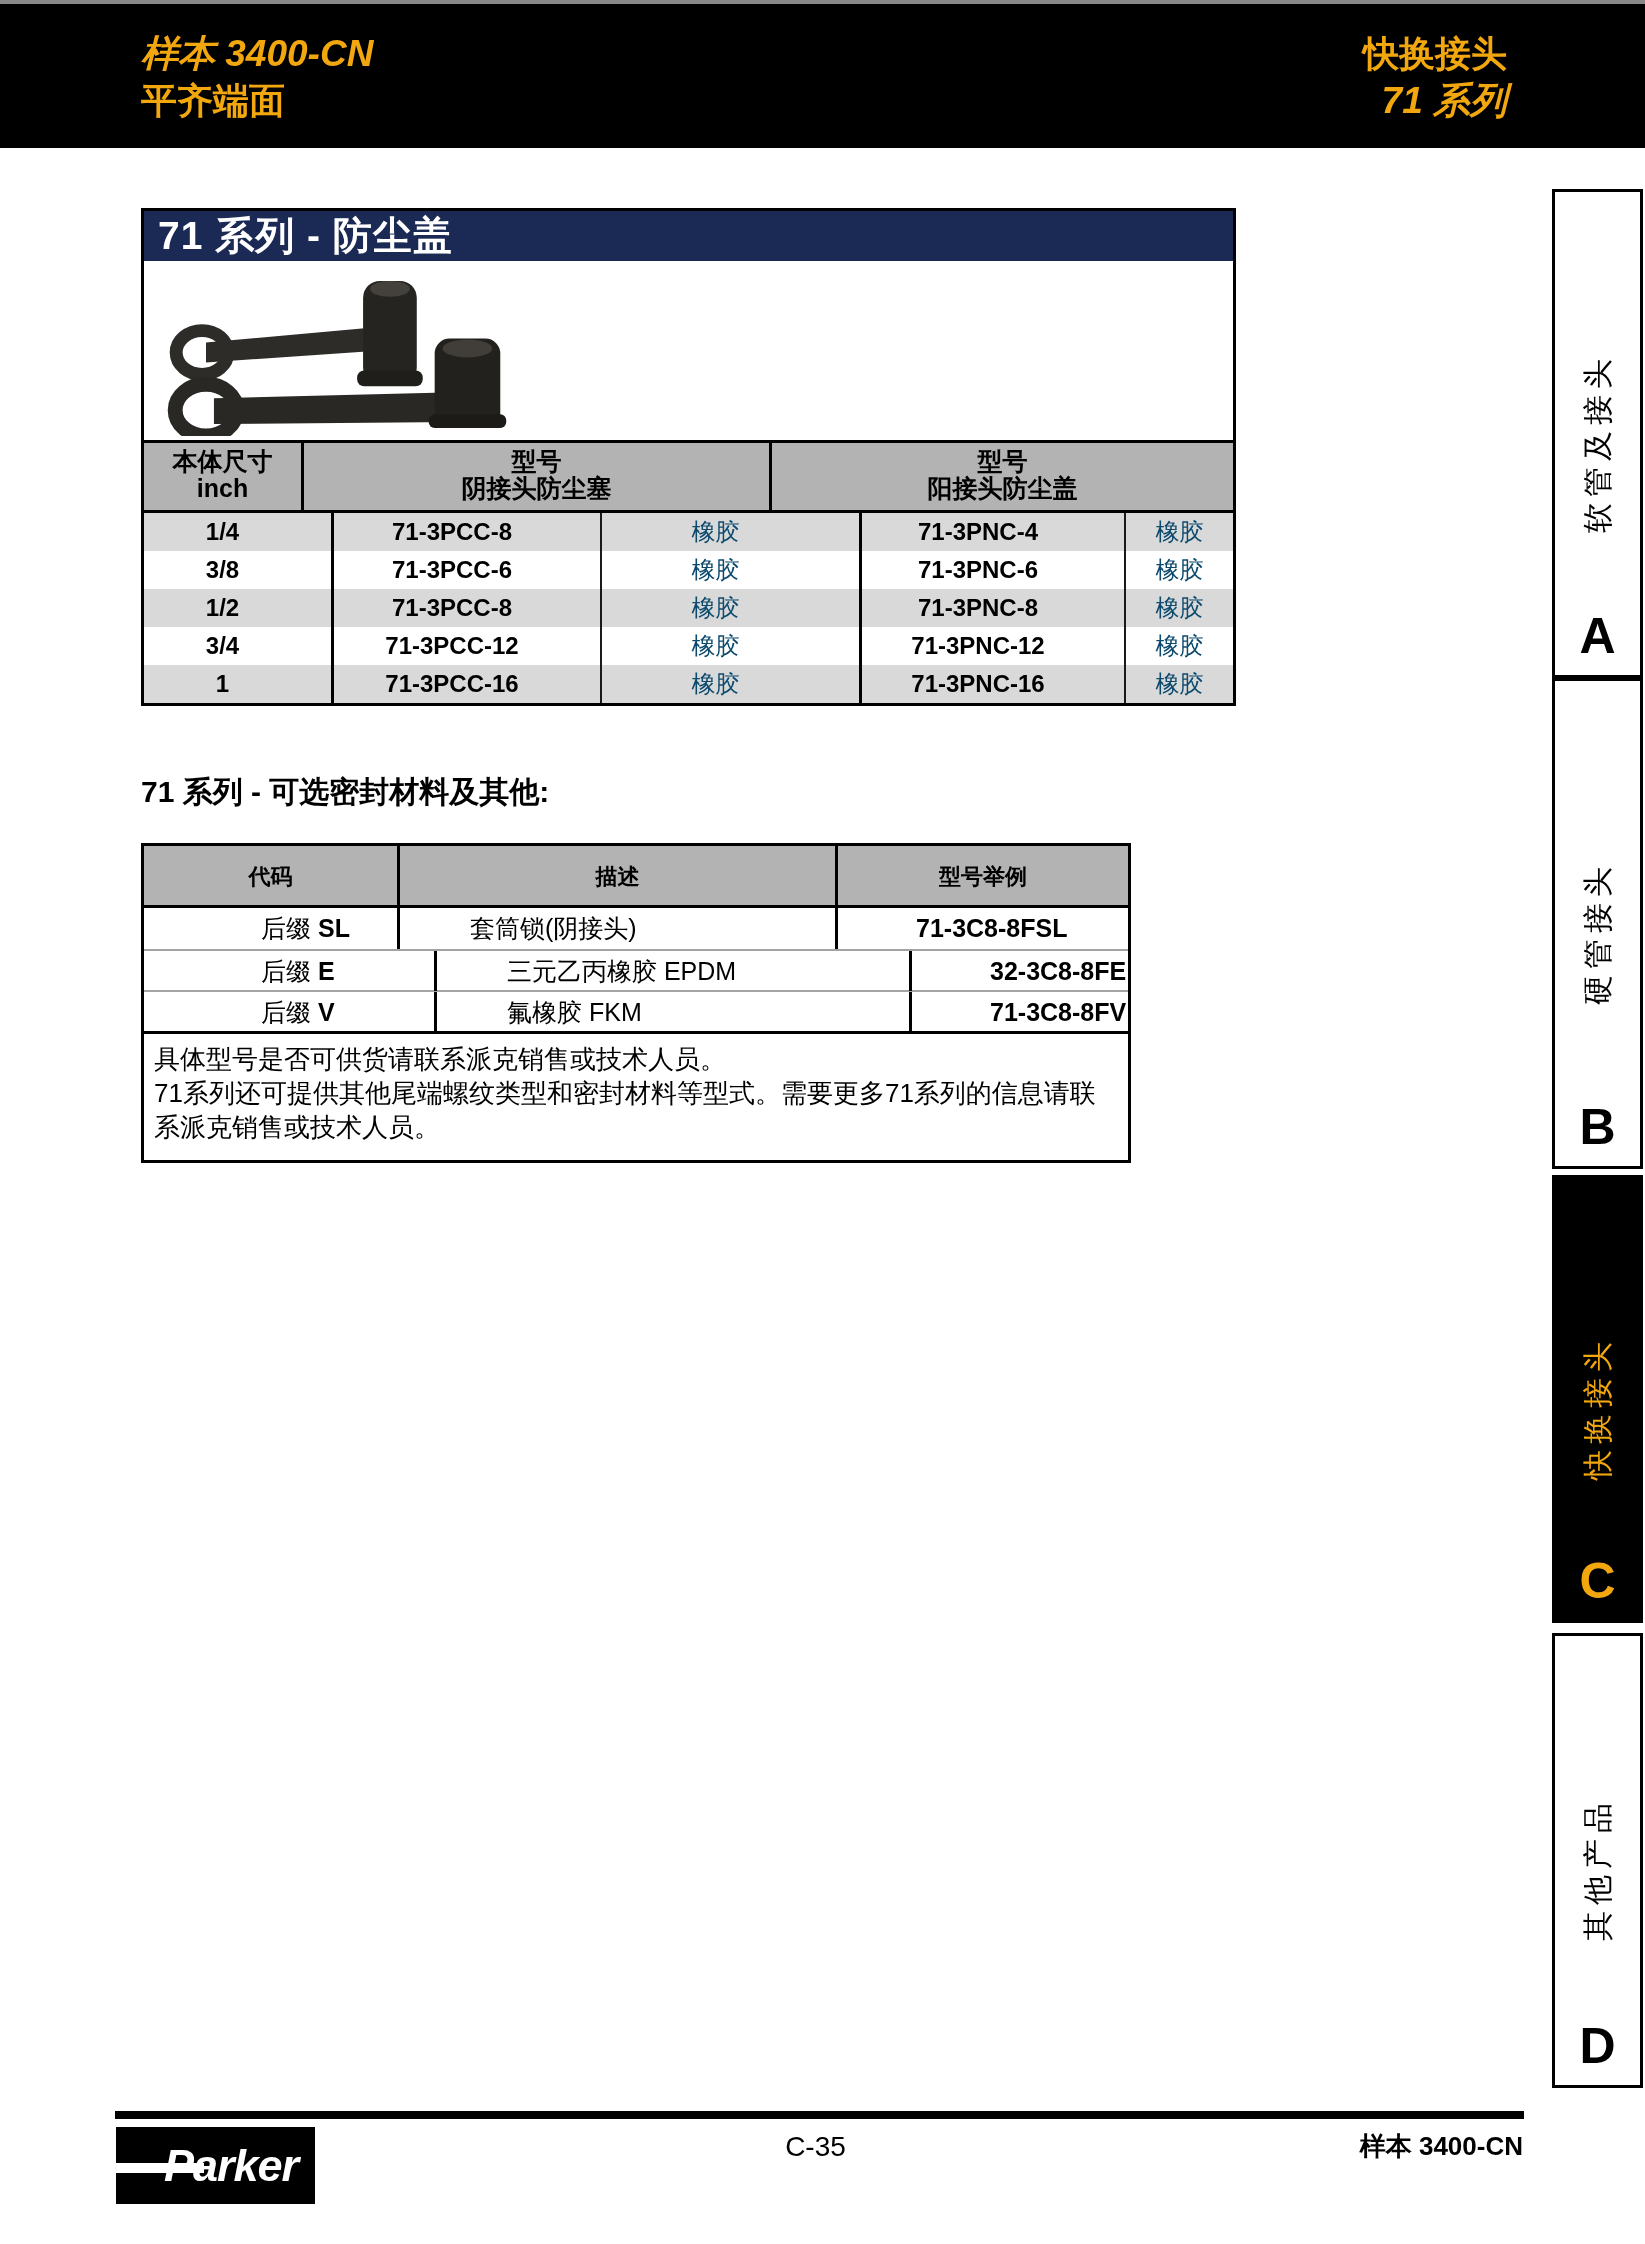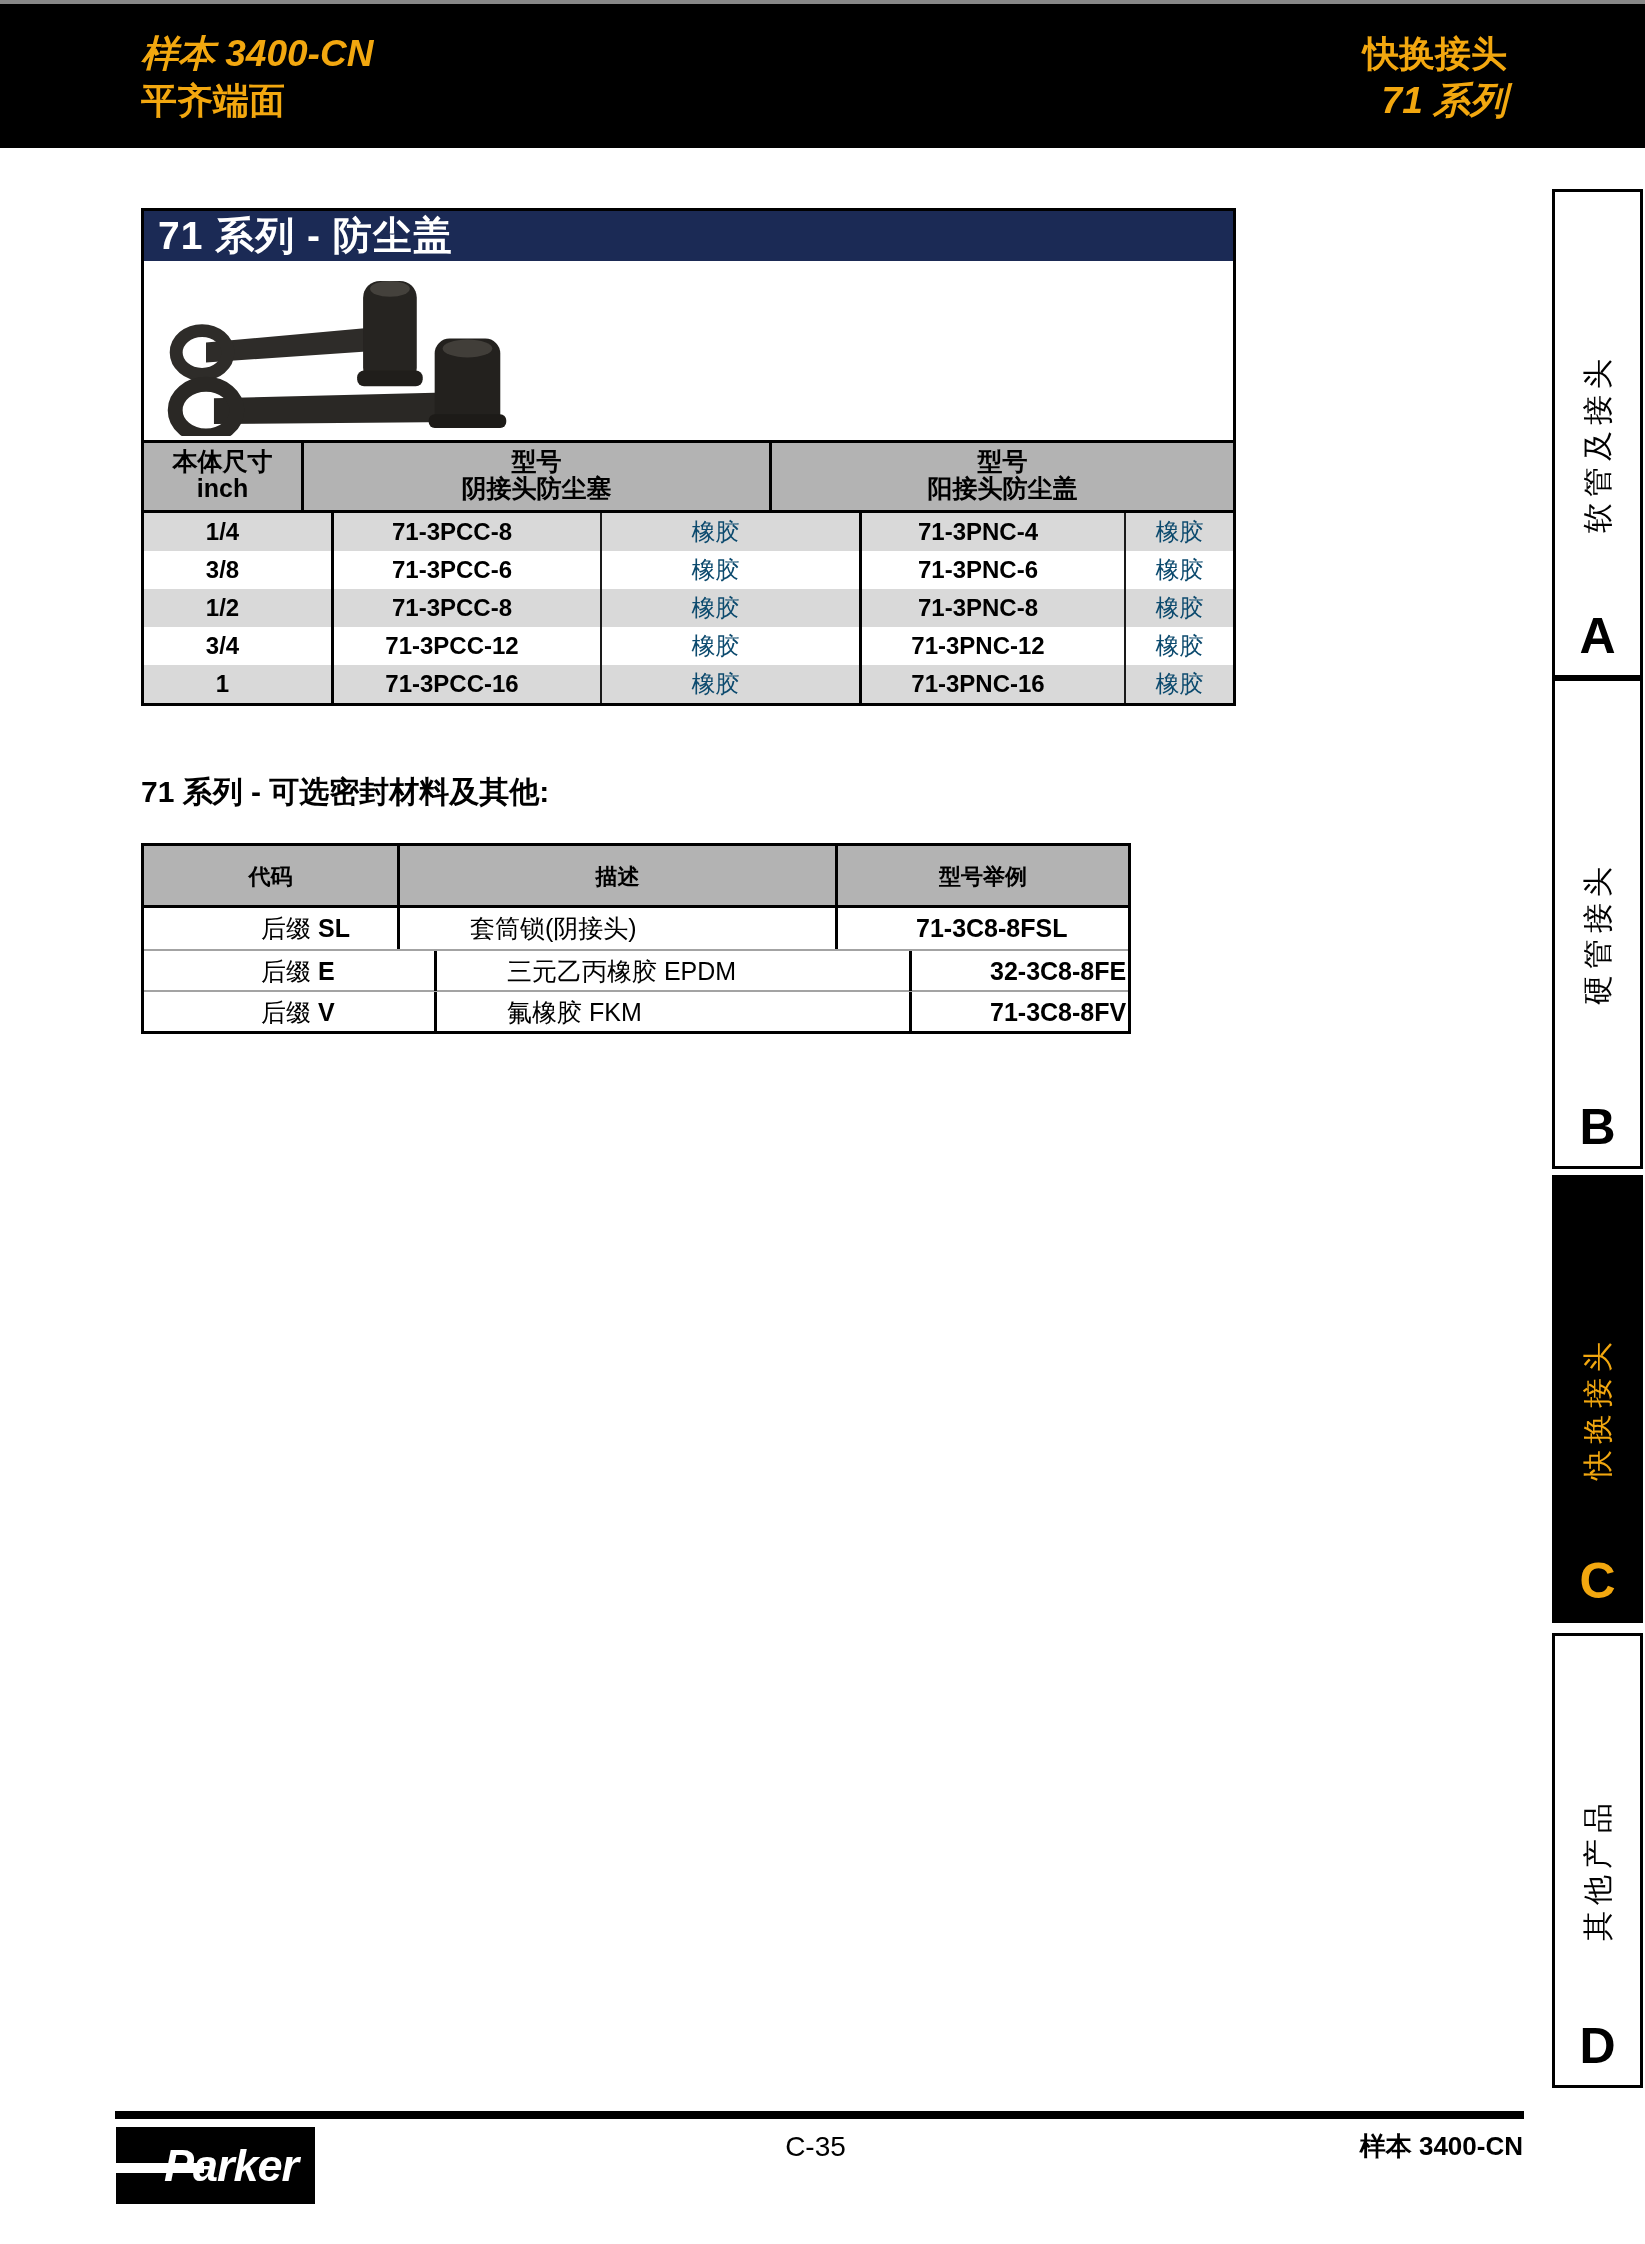--- a/index.html
+++ b/index.html
@@ -180,20 +180,24 @@
     <div class="t2-row">
       <div class="c t2-code"><span>后缀 </span><b>E</b></div>
       <div class="c t2-desc bl3">三元乙丙橡胶 EPDM</div>
       <div class="c t2-example bl3">32-3C8-8FE</div>
     </div>
     <div class="t2-row">
       <div class="c t2-code"><span>后缀 </span><b>V</b></div>
       <div class="c t2-desc bl3">氟橡胶 FKM</div>
       <div class="c t2-example bl3">71-3C8-8FV</div>
     </div>
+    <div class="t2-note">
+      <div class="note-line">具体型号是否可供货请联系派克销售或技术人员。</div>
+      <div class="note-line">71系列还可提供其他尾端螺纹类型和密封材料等型式。需要更多71系列的信息请联系派克销售或技术人员。</div>
+    </div>
   </div>
 
   <div class="tab tab-a">
     <div class="tab-label">软管及接头</div>
     <div class="tab-letter">A</div>
   </div>
   <div class="tab tab-b">
     <div class="tab-label">硬管接头</div>
     <div class="tab-letter">B</div>
   </div>

